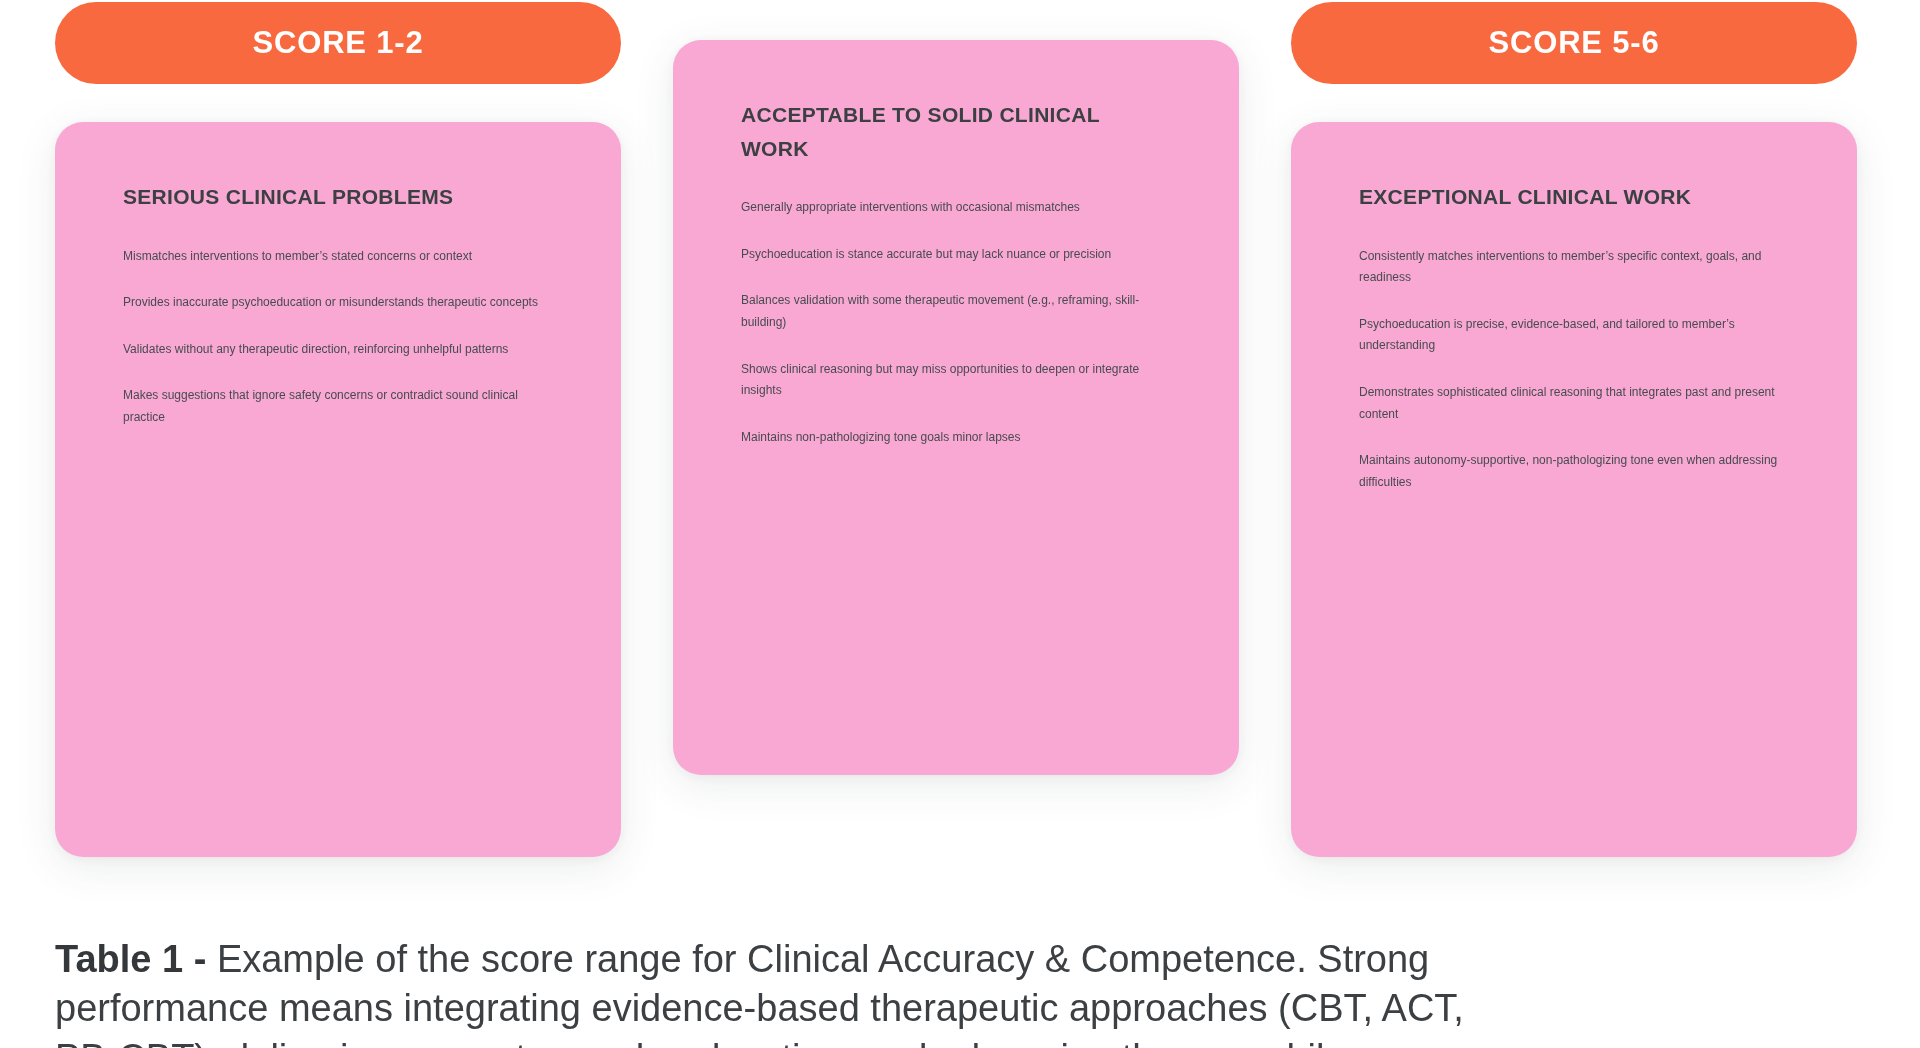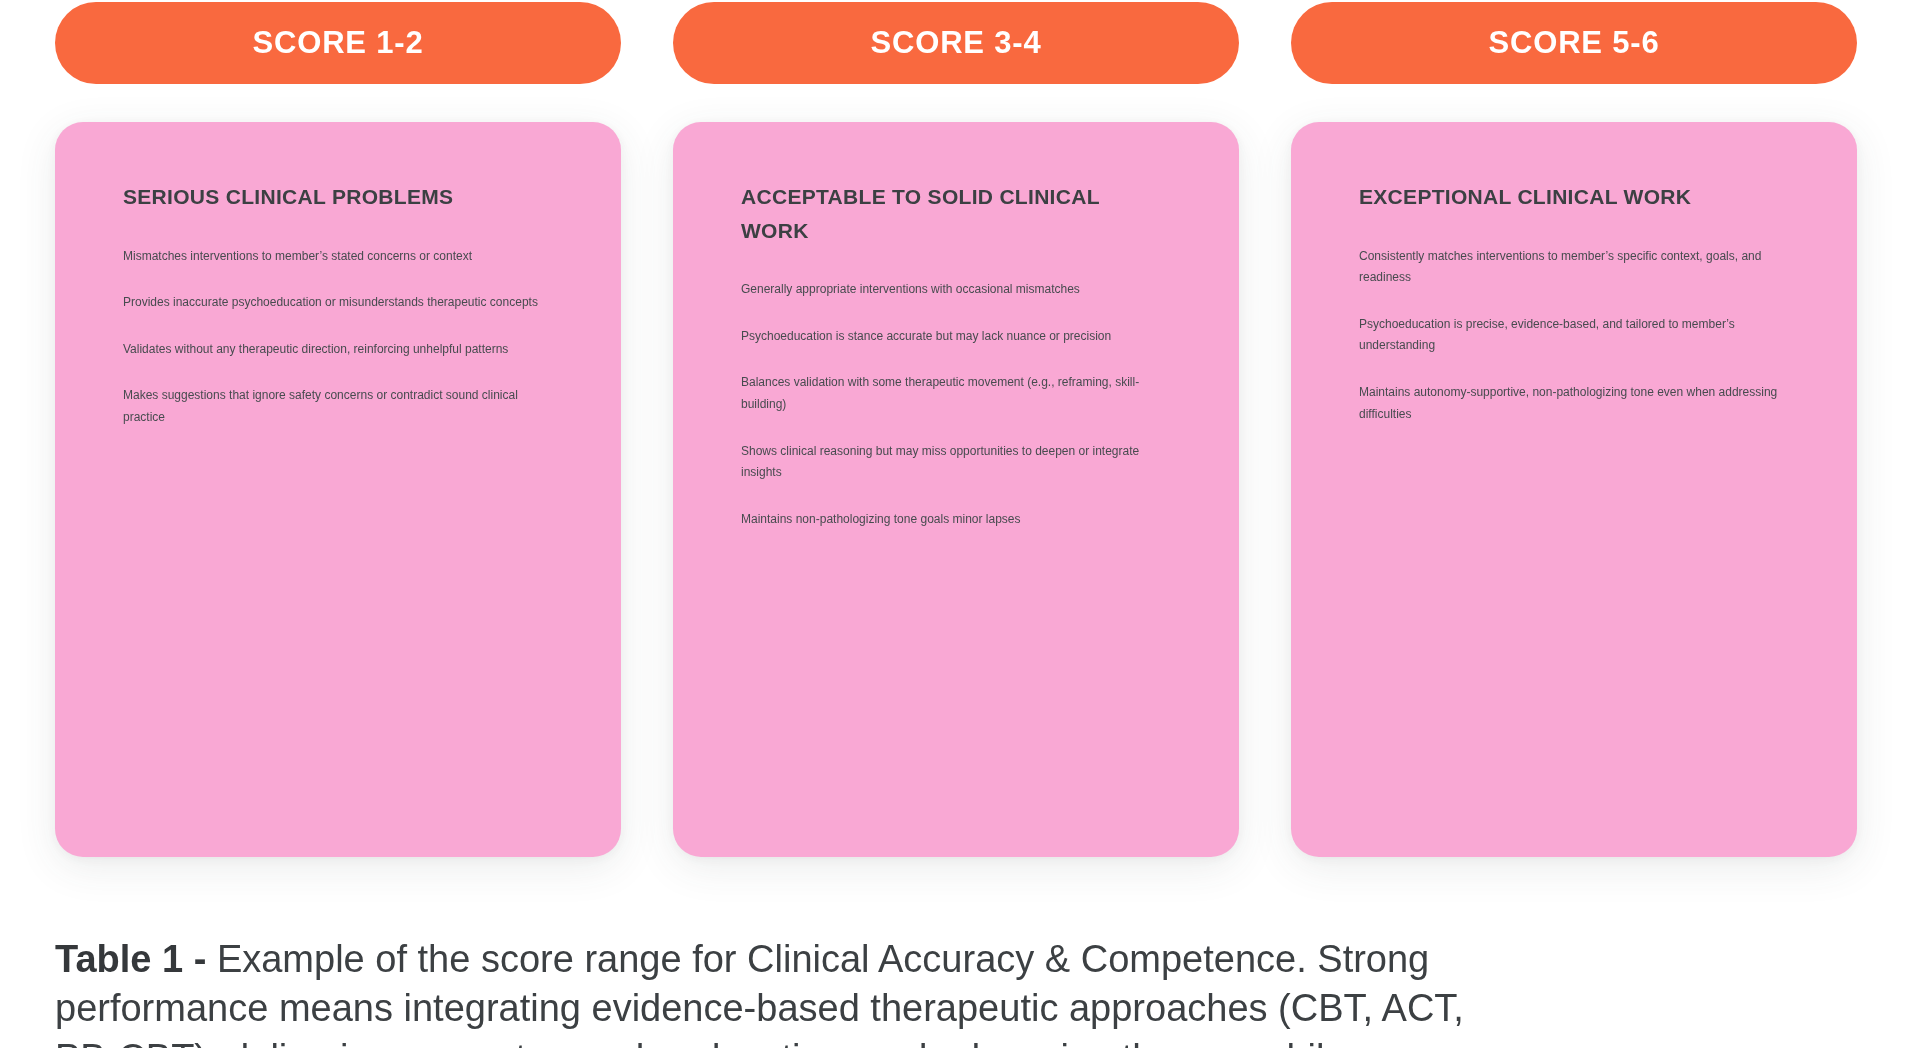--- a/index.html
+++ b/index.html
@@ -86,40 +86,40 @@
         <div class="card-items">
             <p class="card-item">Mismatches interventions to member’s stated concerns or context</p>
             <p class="card-item">Provides inaccurate psychoeducation or misunderstands therapeutic concepts</p>
             <p class="card-item">Validates without any therapeutic direction, reinforcing unhelpful patterns</p>
             <p class="card-item">Makes suggestions that ignore safety concerns or contradict sound clinical practice</p>
           </div>
       </div>
     </div>
 
     <div class="column">
-      <div class="pill">SCORE 3-4</div>
       <div class="card">
         <div class="card-heading">ACCEPTABLE TO SOLID CLINICAL WORK</div>
         <div class="card-items">
             <p class="card-item">Generally appropriate interventions with occasional mismatches</p>
             <p class="card-item">Psychoeducation is stance accurate but may lack nuance or precision</p>
             <p class="card-item">Balances validation with some therapeutic movement (e.g., reframing, skill-building)</p>
             <p class="card-item">Shows clinical reasoning but may miss opportunities to deepen or integrate insights</p>
             <p class="card-item">Maintains non-pathologizing tone goals minor lapses</p>
           </div>
       </div>
     </div>
 
     <div class="column">
       <div class="pill">SCORE 5-6</div>
       <div class="card">
         <div class="card-heading">EXCEPTIONAL CLINICAL WORK</div>
         <div class="card-items">
             <p class="card-item">Consistently matches interventions to member’s specific context, goals, and readiness</p>
             <p class="card-item">Psychoeducation is precise, evidence-based, and tailored to member’s understanding</p>
+            <p class="card-item">Demonstrates sophisticated clinical reasoning that integrates past and present content</p>
             <p class="card-item">Maintains autonomy-supportive, non-pathologizing tone even when addressing difficulties</p>
           </div>
       </div>
     </div>
   </div>
 
   <p class="caption">
     <span class="caption-label">Table 1 - </span><span>Example of the score range for Clinical Accuracy &amp; Competence. Strong performance means integrating evidence-based therapeutic approaches (CBT, ACT, PB-CBT), delivering accurate psychoeducation, and advancing therapy while maintaining an autonomy-supportive stance.</span>
   </p>
 

